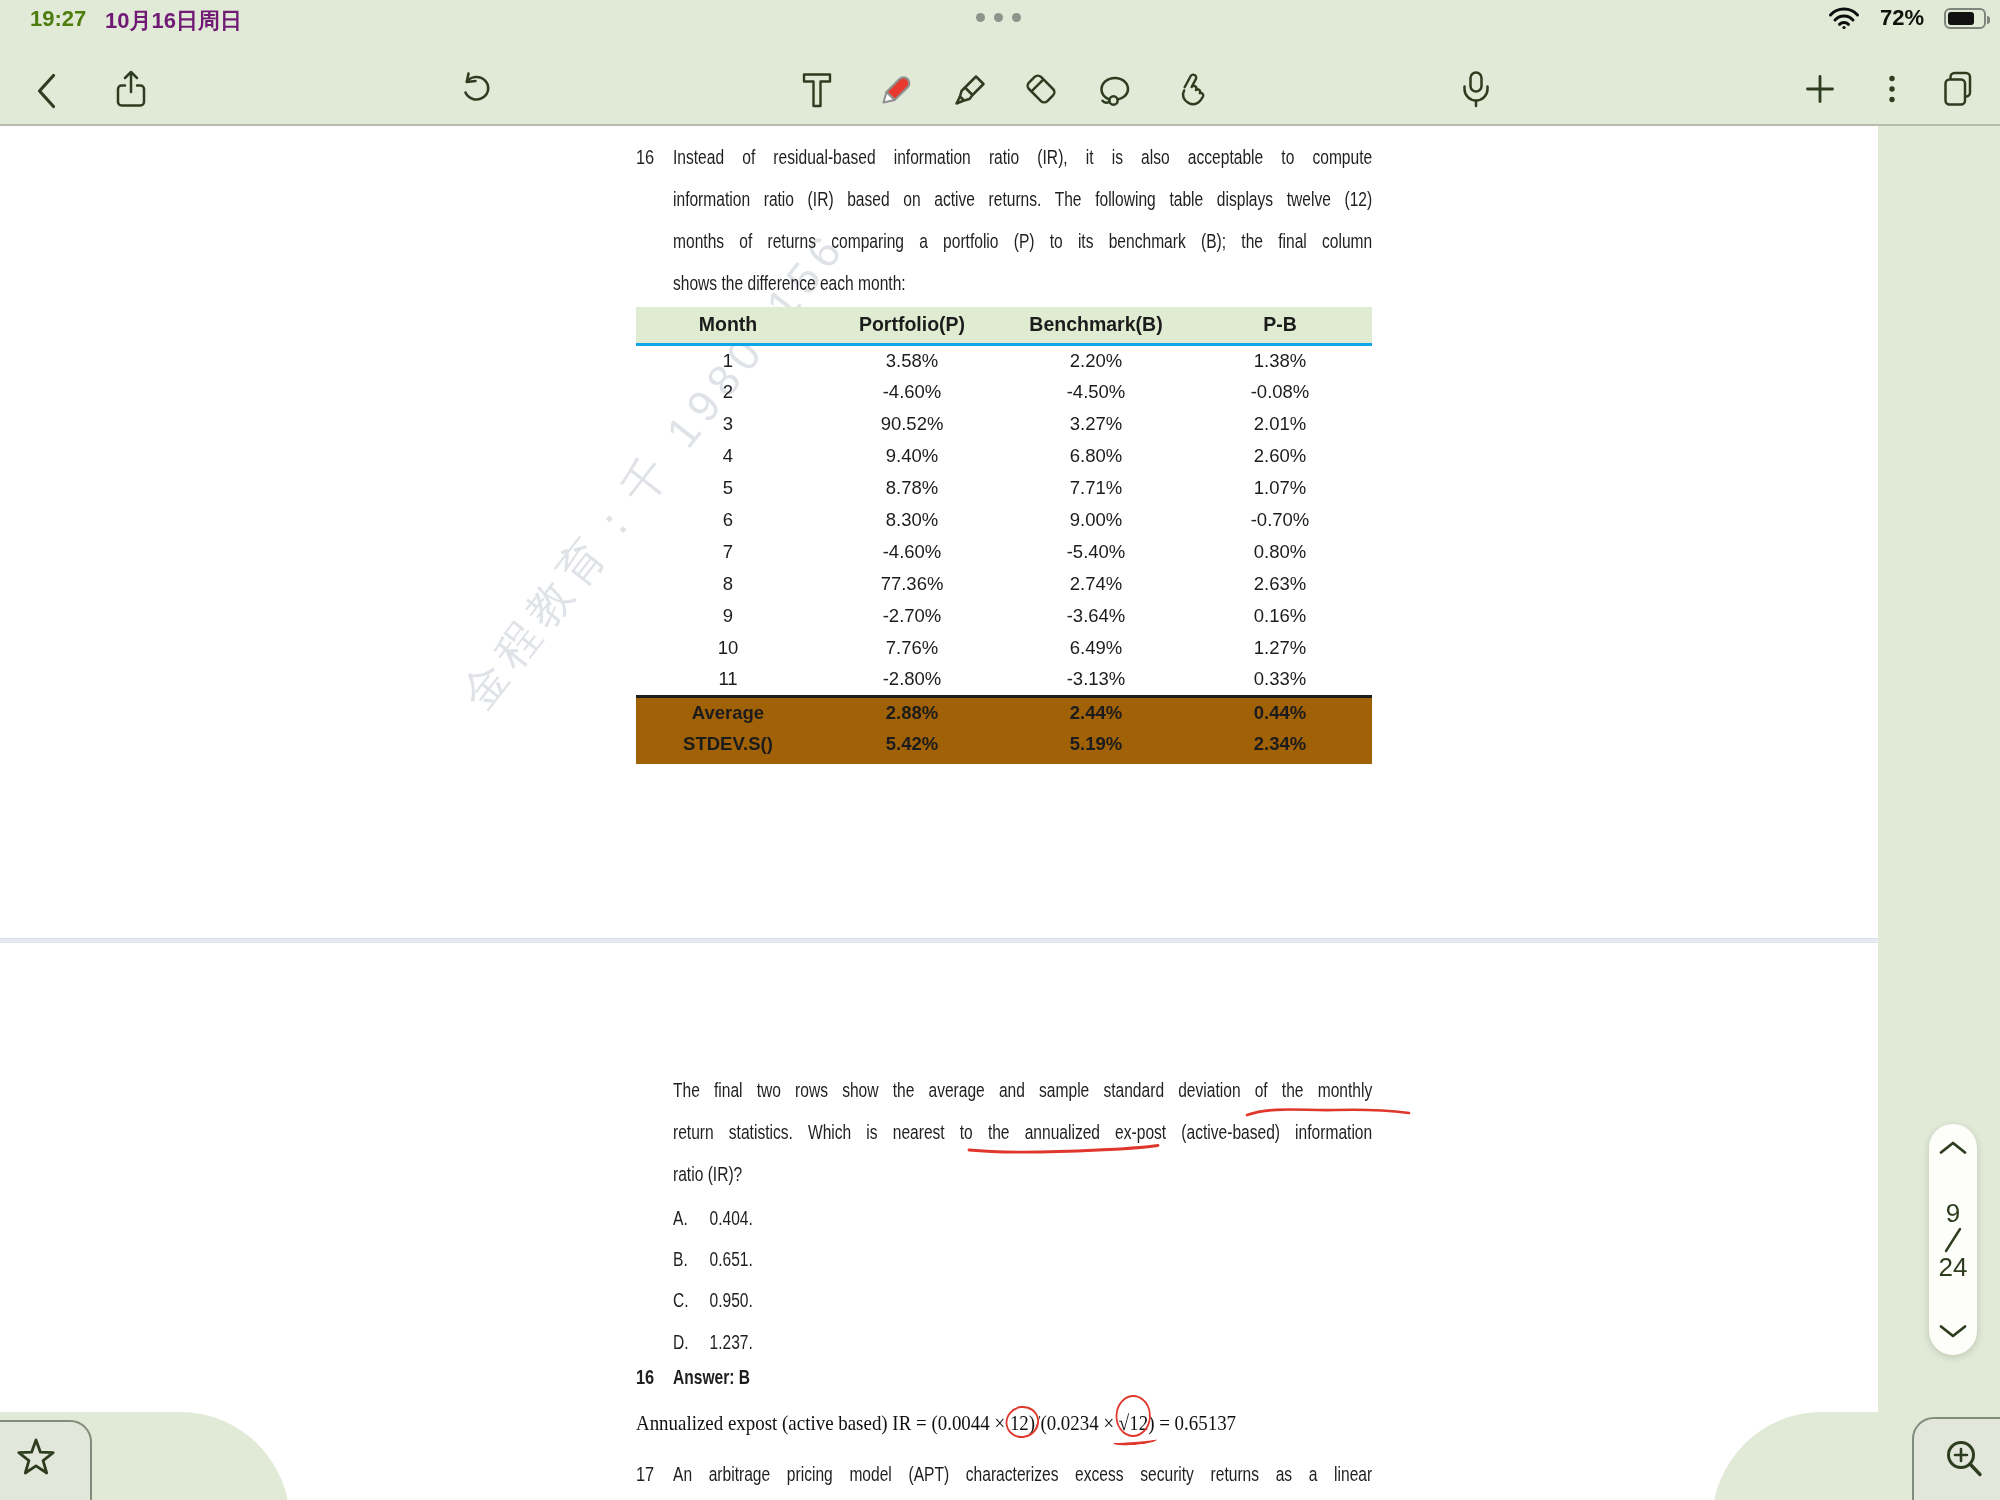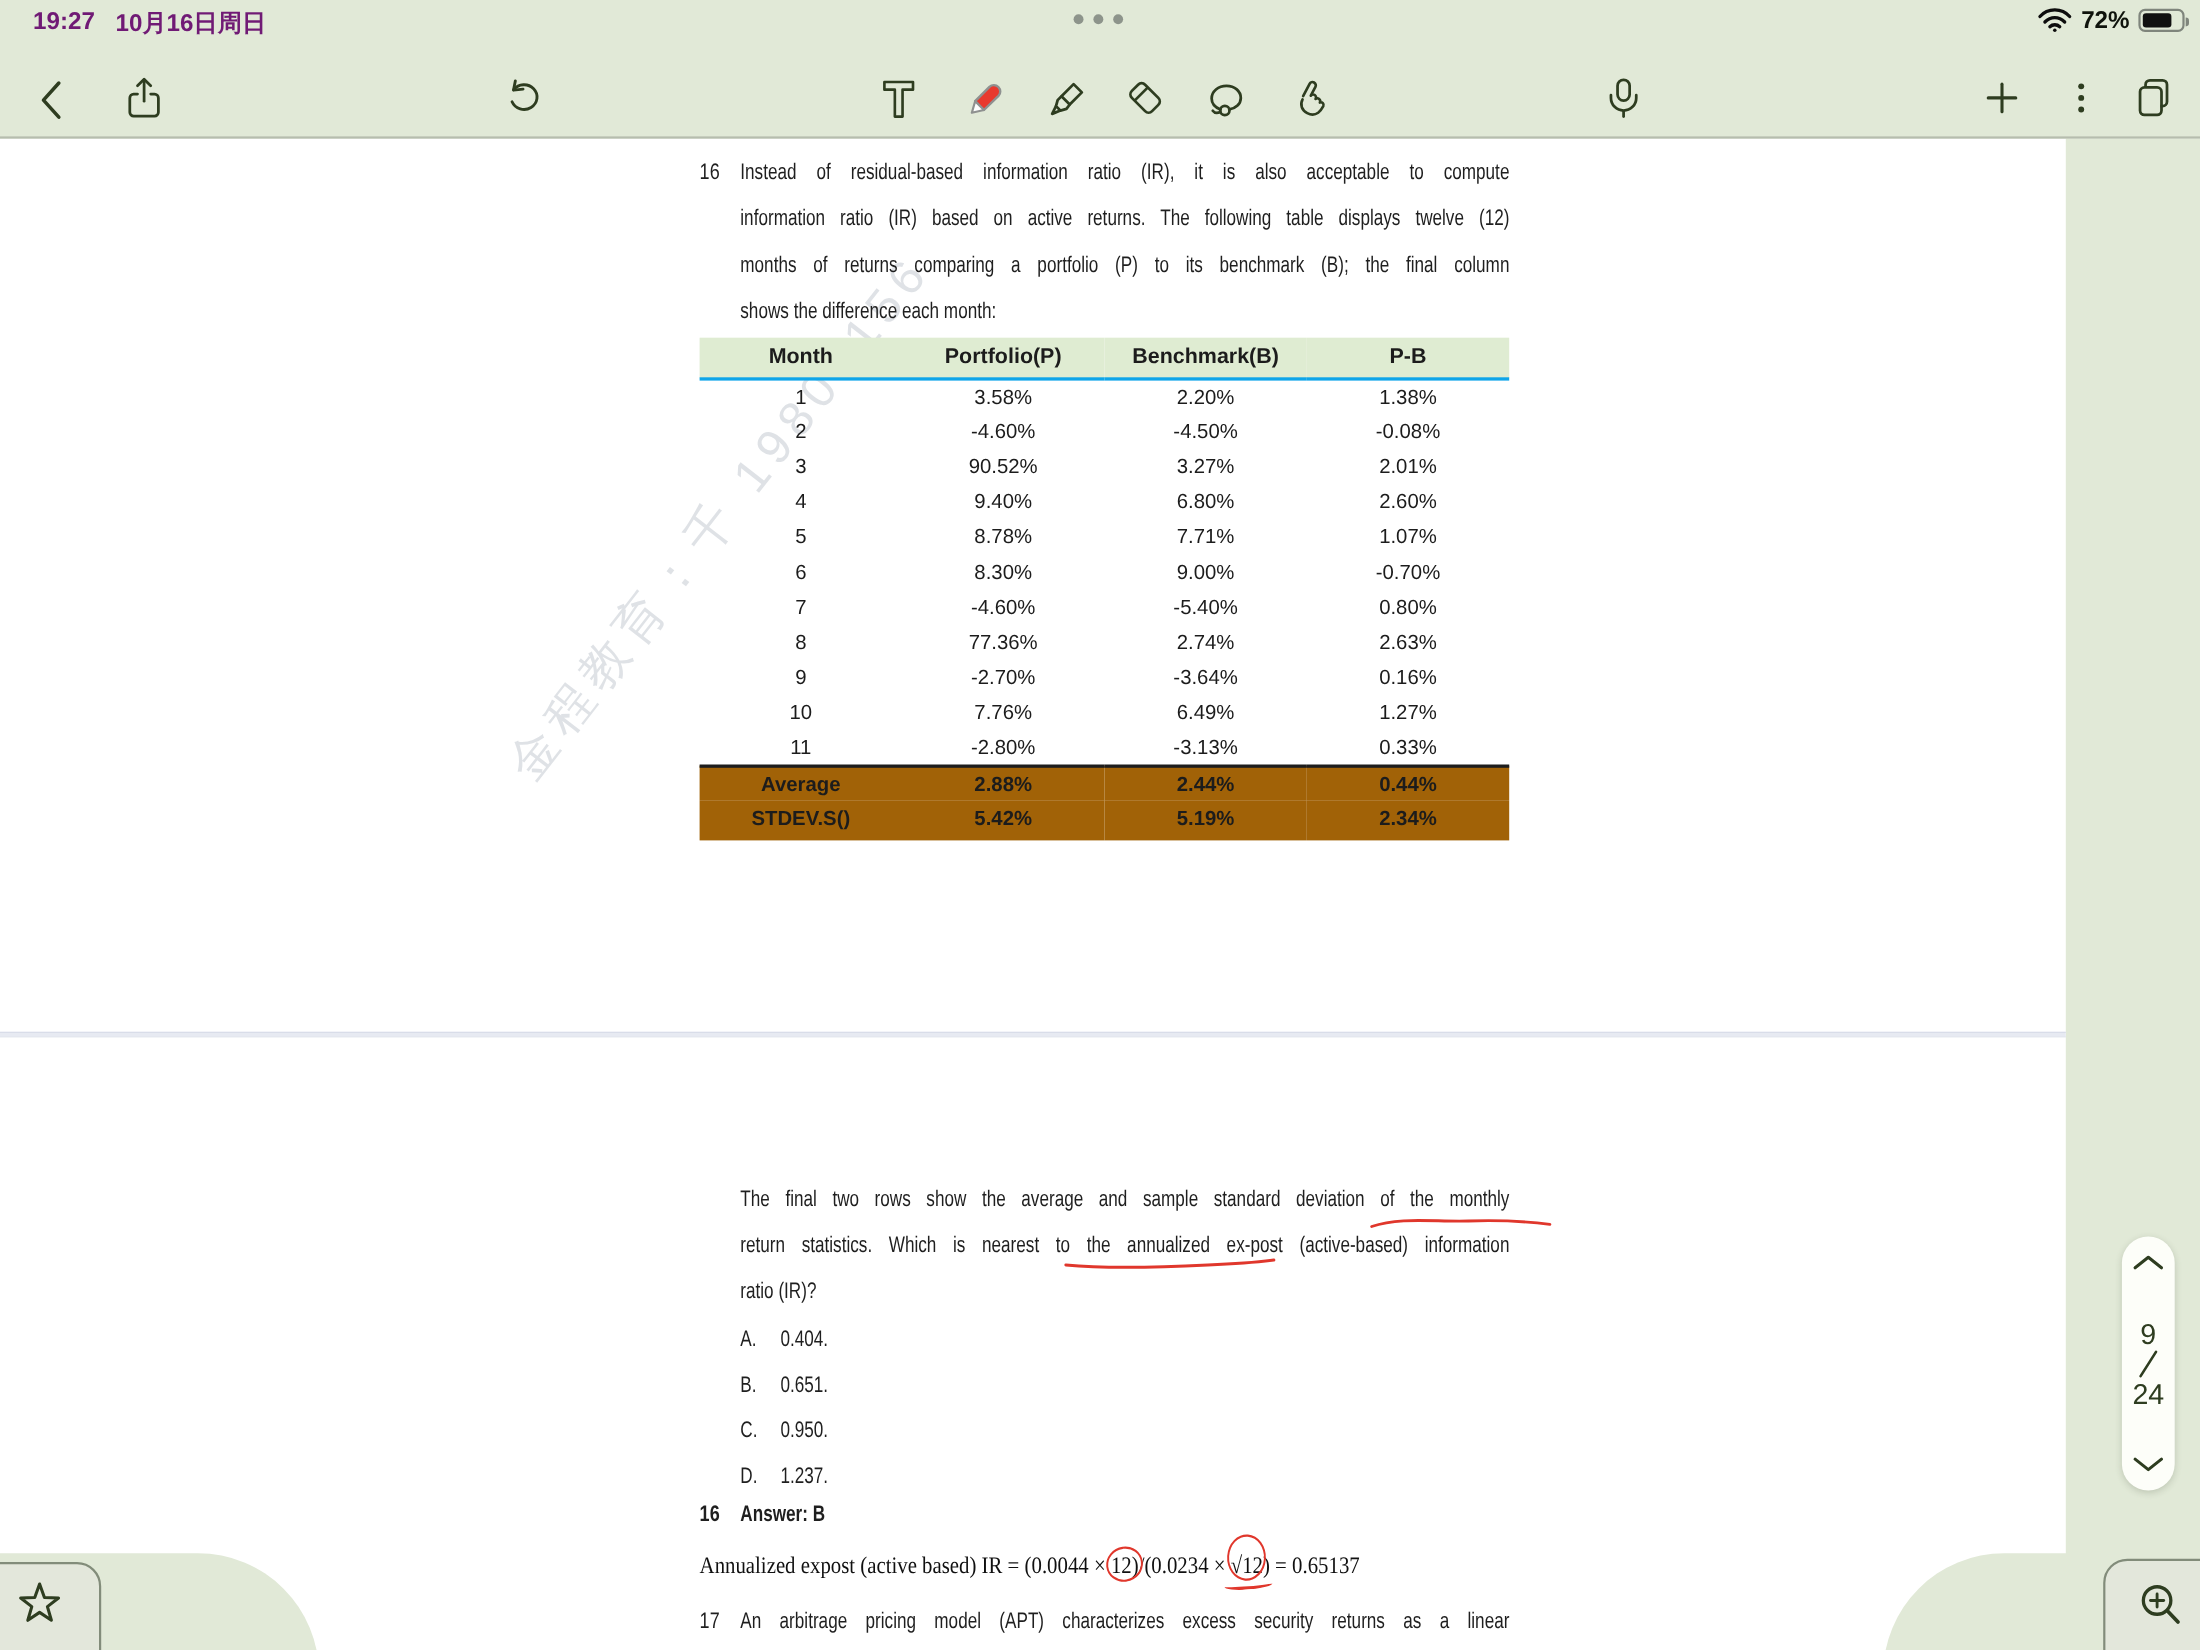--- a/index.html
+++ b/index.html
@@ -3,25 +3,25 @@
 <meta charset="utf-8">
 <style>
   * { margin:0; padding:0; box-sizing:border-box; }
   html,body { width:2000px; height:1500px; }
   body { font-family:"Liberation Sans", sans-serif; }
   .screen { position:relative; width:2000px; height:1500px; background:#ffffff; overflow:hidden; }
 
   
   .chrome { position:absolute; left:0; top:0; width:2000px; height:126px;
             background:#e1e9d7; border-bottom:2px solid #b6bdae; z-index:40; }
-  .sb-time { position:absolute; left:30px; top:6px; font-size:22px; font-weight:700; color:#701a75; }
+  .sb-time { position:absolute; left:30px; top:6px; font-size:22px; font-weight:700; color:#4d7c0f; }
   .sb-date { position:absolute; left:105px; top:6px; font-size:22px; font-weight:600; color:#701a75; }
   .sb-dots { position:absolute; left:976px; top:13px; display:flex; gap:9px; }
   .sb-dots i { width:9px; height:9px; border-radius:50%; background:#8d948b; }
-  .sb-right { position:absolute; right:14px; top:5px; display:flex; align-items:center; gap:8px; }
+  .sb-right { position:absolute; right:14px; top:5px; display:flex; align-items:center; gap:20px; }
   .sb-batt-txt { font-size:22px; font-weight:600; color:#0f130c; }
   .batt { position:relative; width:42px; height:21px; border:2px solid #7f857c; border-radius:6px; }
   .batt i { position:absolute; left:2px; top:2px; bottom:2px; width:26px; background:#111; border-radius:3px; }
   .batt u { position:absolute; right:-6px; top:6px; width:3.5px; height:8px; background:#7f857c; border-radius:0 3px 3px 0; }
 
   .tbtn { position:absolute; width:44px; height:44px; top:67px; cursor:pointer; }
   .ic { width:44px; height:44px; display:block; }
 
   
   .docwrap { position:absolute; left:0; top:126px; width:2000px; height:1374px; background:#ffffff; }

